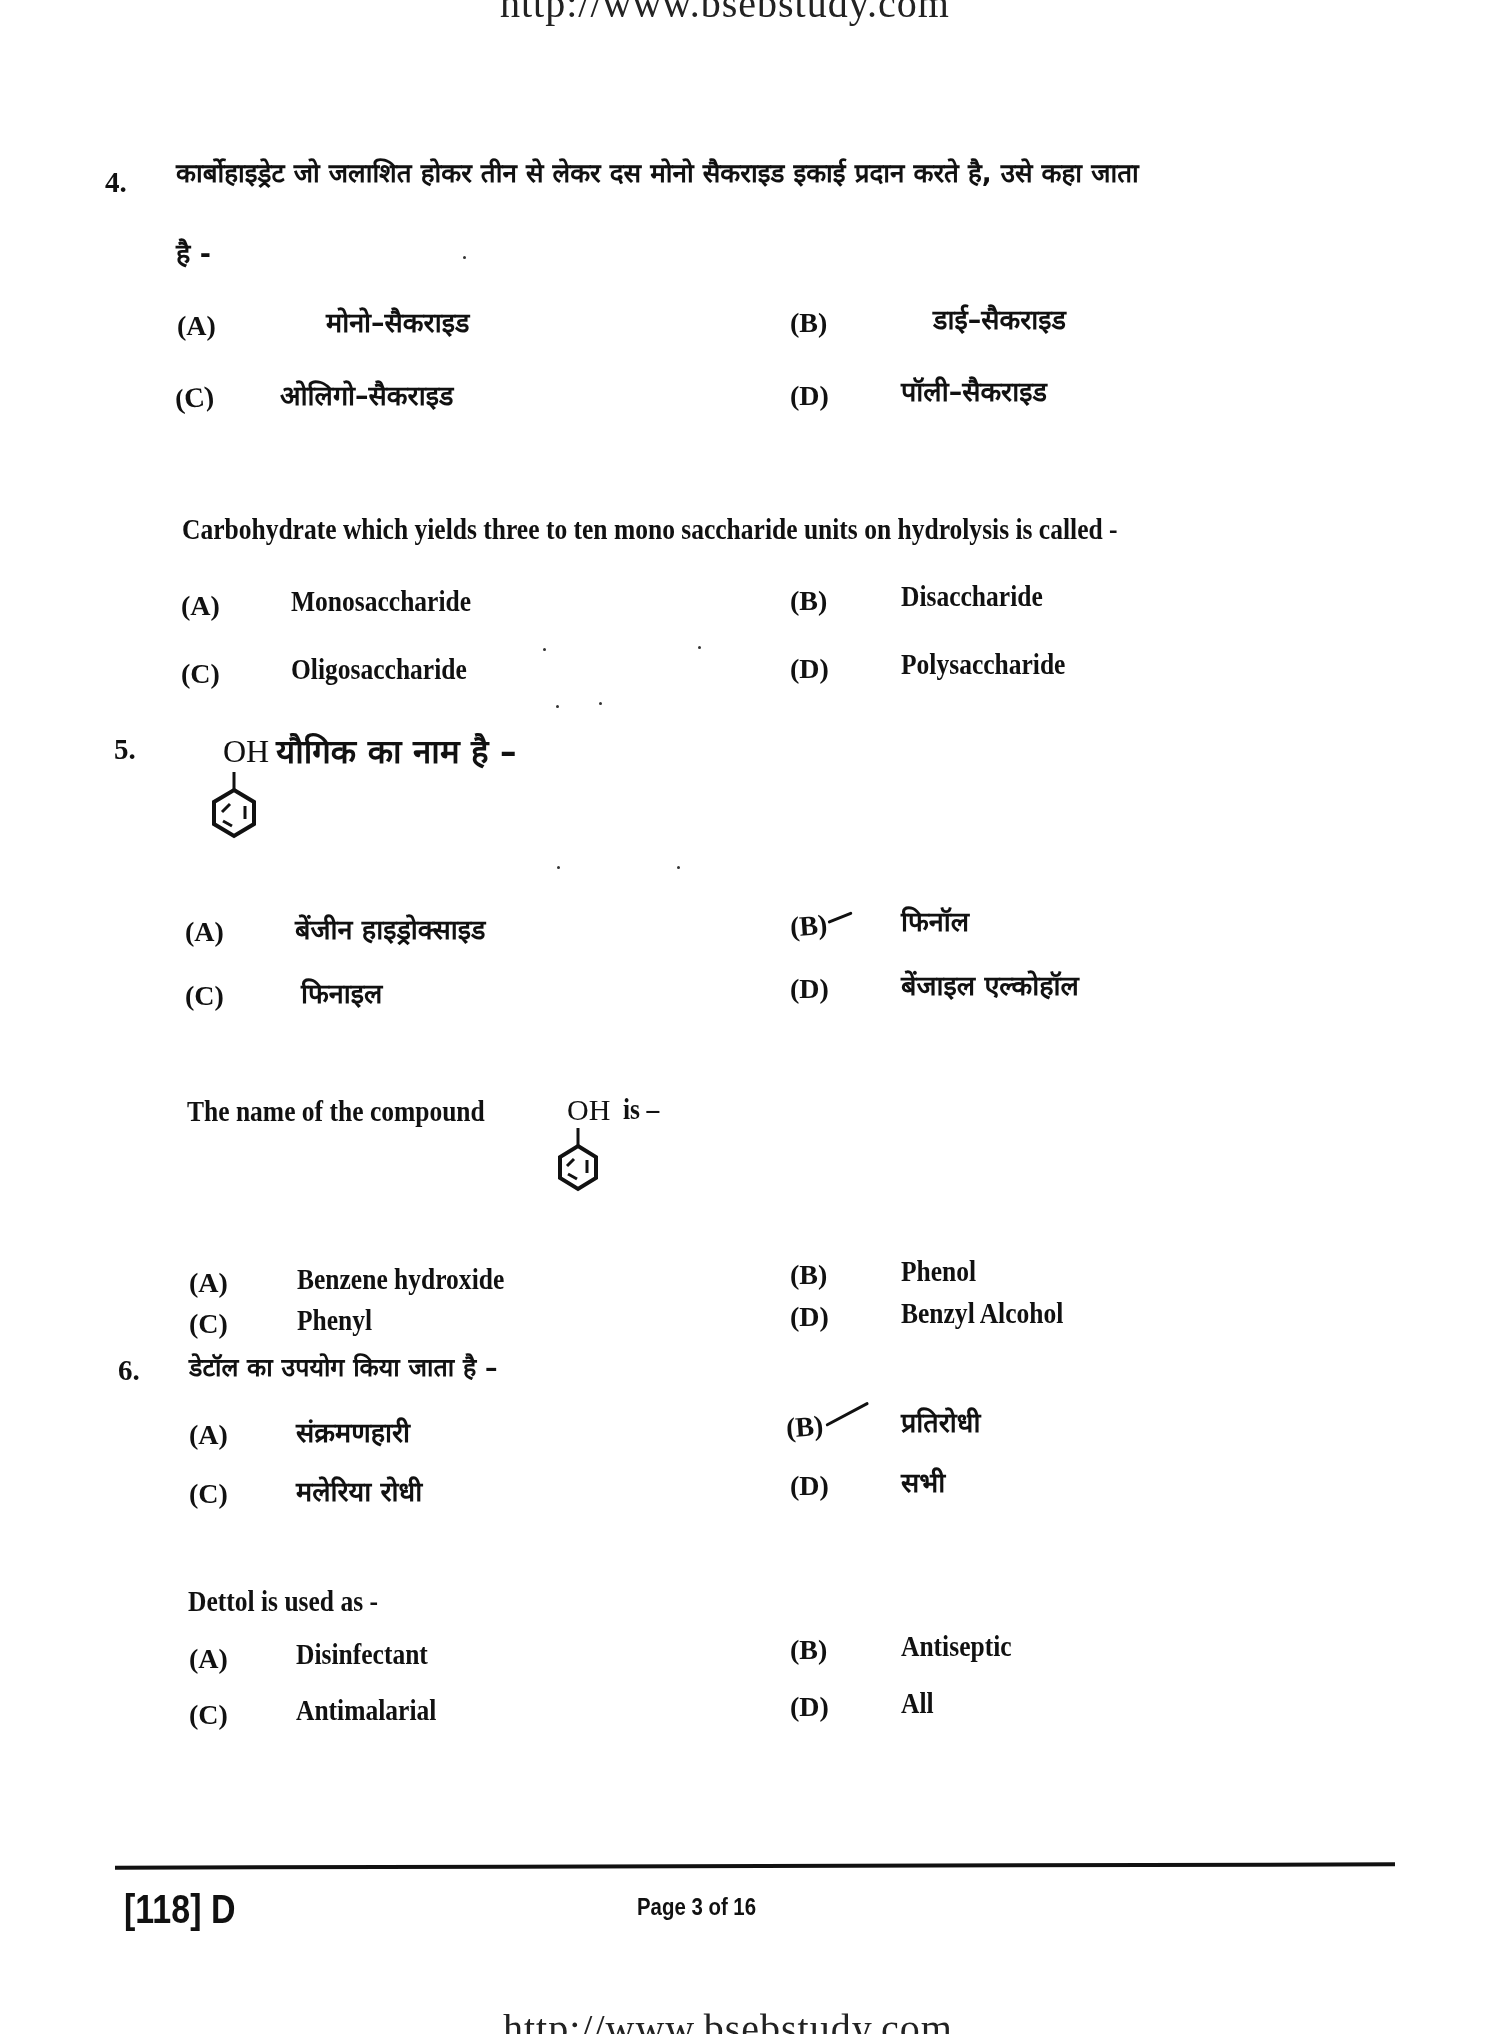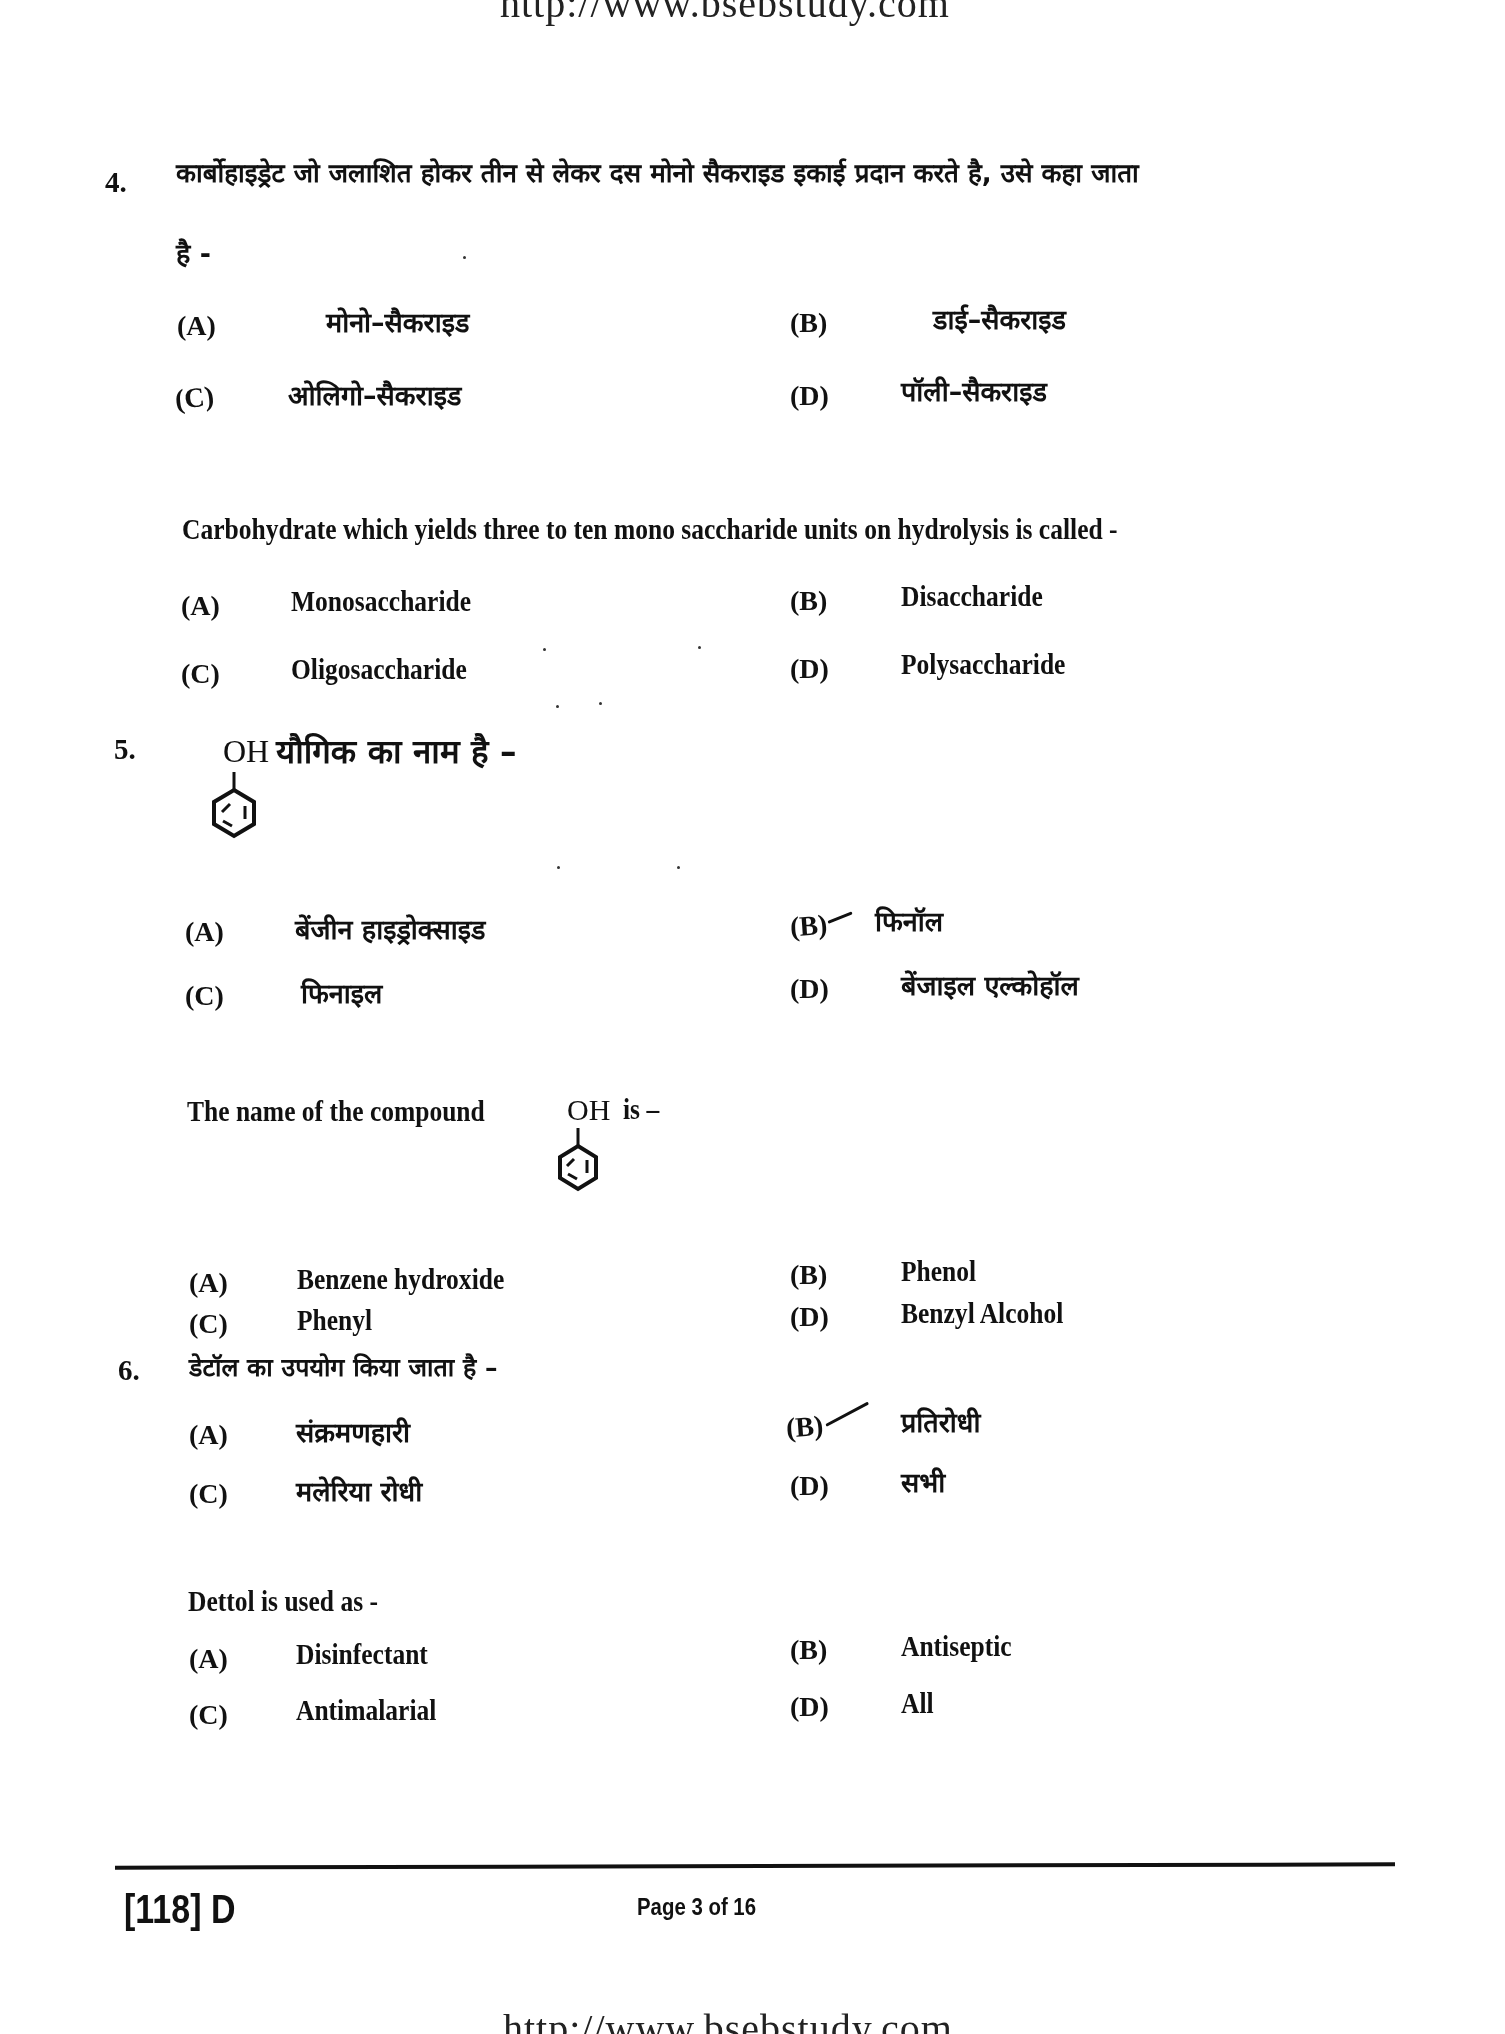--- a/index.html
+++ b/index.html
@@ -30,21 +30,21 @@
 <div class="abs hi" style="left:176px; top:154px; font-size:26px;">कार्बोहाइड्रेट जो जलाशित होकर तीन से लेकर दस मोनो सैकराइड इकाई प्रदान करते है, उसे कहा जाता</div>
 <div class="abs hi" style="left:176px; top:234px;">है -</div>
 <div class="dot" style="left:463px; top:256px;"></div>
 
 <div class="abs lbl" style="left:177px; top:310px;">(A)</div>
 <div class="abs hi" style="left:288px; top:303px;margin-left:38px;">मोनो–सैकराइड</div>
 <div class="abs lbl" style="left:790px; top:307px;">(B)</div>
 <div class="abs hi" style="left:901px; top:300px;margin-left:32px;">डाई–सैकराइड</div>
 
 <div class="abs lbl" style="left:175px; top:382px; transform:rotate(-6deg);">(C)</div>
-<div class="abs hi" style="left:288px; top:376px;">ओलिगो–सैकराइड</div>
+<div class="abs hi" style="left:280px; top:376px;">ओलिगो–सैकराइड</div>
 <div class="abs lbl" style="left:790px; top:380px;">(D)</div>
 <div class="abs hi" style="left:901px; top:372px;">पॉली–सैकराइड</div>
 
 <div class="abs en" style="left:182px; top:513px;">Carbohydrate which yields three to ten mono saccharide units on hydrolysis is called -</div>
 
 <div class="abs lbl" style="left:181px; top:590px;">(A)</div>
 <div class="abs en" style="left:291px; top:585px;">Monosaccharide</div>
 <div class="abs lbl" style="left:790px; top:585px;">(B)</div>
 <div class="abs en" style="left:901px; top:580px;">Disaccharide</div>
 
@@ -68,21 +68,21 @@
   <line x1="15" y1="49" x2="24" y2="54" stroke="#111" stroke-width="3"></line>
 </svg>
 <div class="abs hi" style="left:276px; top:728px; font-size:33px;">यौगिक का नाम है –</div>
 <div class="dot" style="left:557px; top:866px;"></div>
 <div class="dot" style="left:677px; top:866px;"></div>
 
 <div class="abs lbl" style="left:185px; top:916px;">(A)</div>
 <div class="abs hi" style="left:295px; top:910px;">बेंजीन हाइड्रोक्साइड</div>
 <div class="abs lbl" style="left:790px; top:910px; transform:rotate(-4deg);">(B)</div>
 <div class="tick" style="left:828px; top:921px; width:26px; transform:rotate(-22deg);"></div>
-<div class="abs hi" style="left:875px; top:902px;">फिनॉल</div>
+<div class="abs hi" style="left:901px; top:902px;">फिनॉल</div>
 
 <div class="abs lbl" style="left:185px; top:980px;">(C)</div>
 <div class="abs hi" style="left:301px; top:974px;text-align:right;">फिनाइल</div>
 <div class="abs lbl" style="left:790px; top:973px;">(D)</div>
 <div class="abs hi" style="left:901px; top:966px;">बेंजाइल एल्कोहॉल</div>
 
 <div class="abs en" style="left:187px; top:1095px;">The name of the compound</div>
 <div class="abs oh" style="left:567px; top:1093px; font-size:30px;">OH</div>
 <div class="abs en" style="left:623px; top:1093px;">is –</div>
 <svg class="abs" style="left:552px; top:1128px;" width="52" height="68" viewBox="0 0 52 68">

